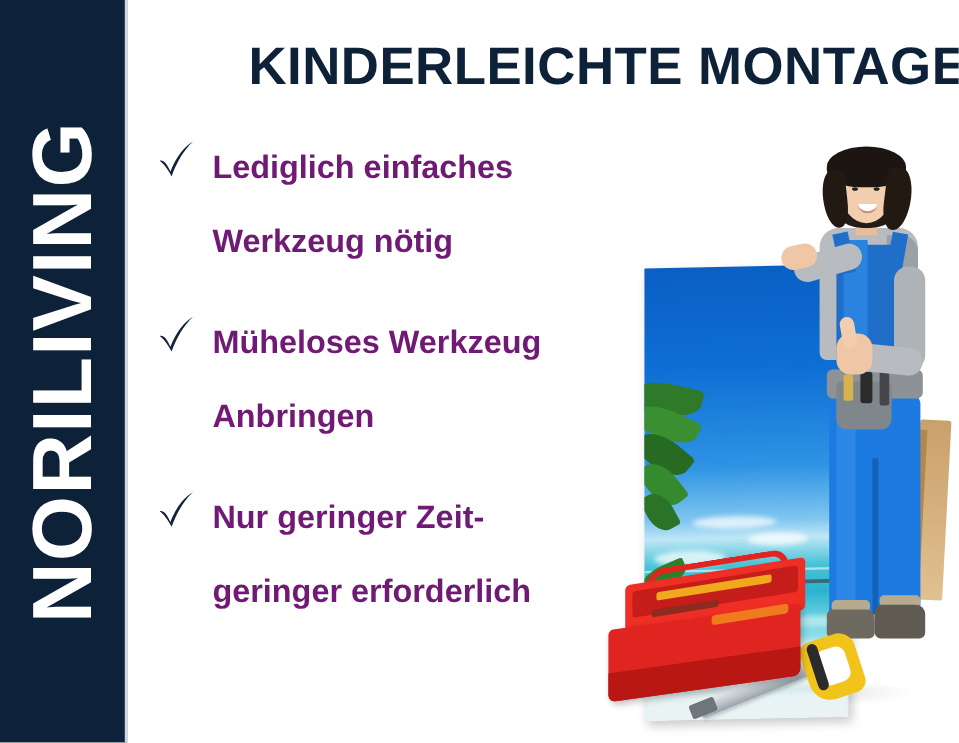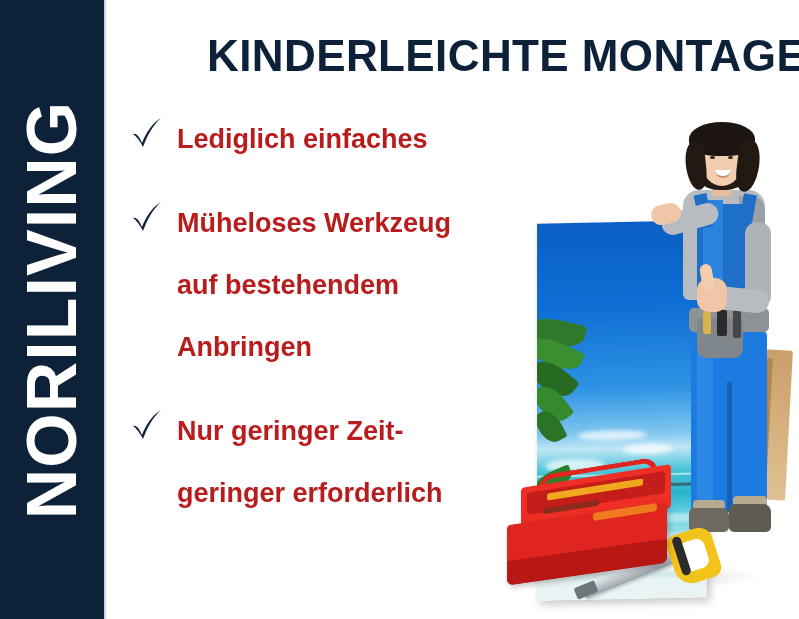--- a/index.html
+++ b/index.html
@@ -65,21 +65,21 @@
     position:absolute;
     left:0; top:8px;
     width:34px; height:34px;
   }
   .benefit-lines {
     margin-left:47px;
   }
   .benefit-line {
     font-size:27px;
     font-weight:bold;
-    color:#b91c1c;
+    color:#701a75;
     line-height:62px;
     white-space:nowrap;
   }
 
   
   #photo {
     position:absolute;
     left:495px; top:112px;
     width:304px; height:507px;
   }
@@ -215,32 +215,32 @@
   <div id="benefits">
 
     <div class="benefit">
       <span class="check-icon">
         <svg viewBox="0 0 34 34" width="34" height="34" aria-hidden="true">
           <path d="M3 18 C6 17 9 20 12 27 C17 14 24 6 31 2 C23 9 17 20 13 31 C10 25 6 20 3 18 Z" fill="#12233b"></path>
         </svg>
       </span>
       <div class="benefit-lines">
         <div class="benefit-line">Lediglich einfaches</div>
+        <div class="benefit-line">Werkzeug nötig</div>
       </div>
     </div>
 
     <div class="benefit">
       <span class="check-icon">
         <svg viewBox="0 0 34 34" width="34" height="34" aria-hidden="true">
           <path d="M3 18 C6 17 9 20 12 27 C17 14 24 6 31 2 C23 9 17 20 13 31 C10 25 6 20 3 18 Z" fill="#12233b"></path>
         </svg>
       </span>
       <div class="benefit-lines">
         <div class="benefit-line">Müheloses Werkzeug</div>
-        <div class="benefit-line">auf bestehendem</div>
         <div class="benefit-line">Anbringen</div>
       </div>
     </div>
 
     <div class="benefit">
       <span class="check-icon">
         <svg viewBox="0 0 34 34" width="34" height="34" aria-hidden="true">
           <path d="M3 18 C6 17 9 20 12 27 C17 14 24 6 31 2 C23 9 17 20 13 31 C10 25 6 20 3 18 Z" fill="#12233b"></path>
         </svg>
       </span>

